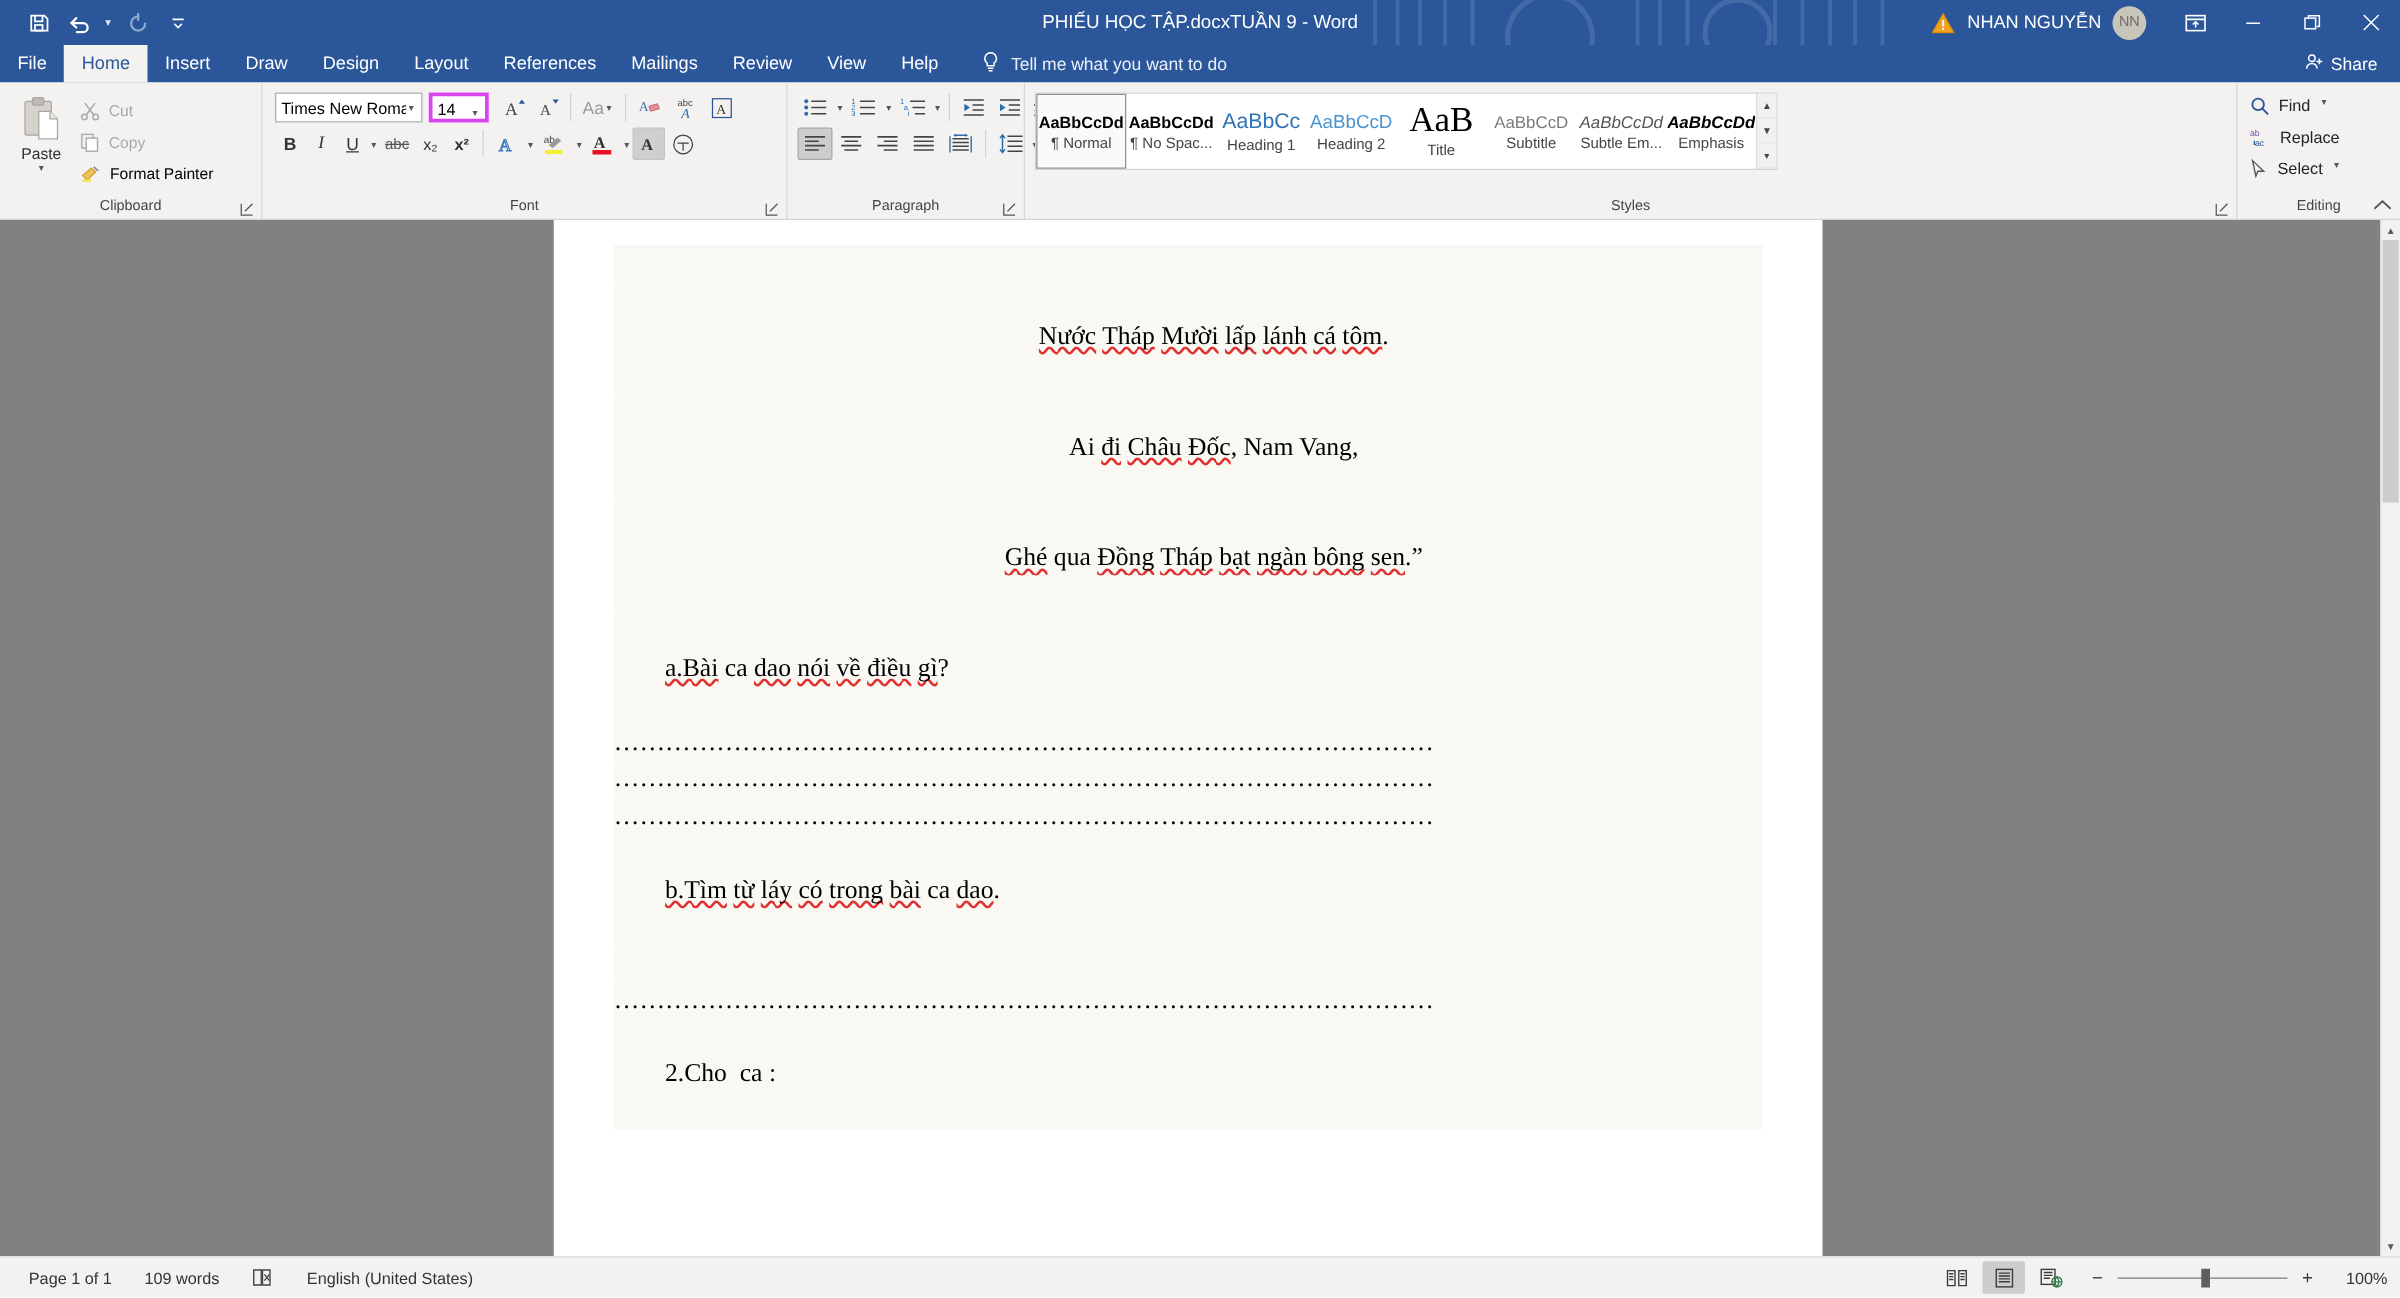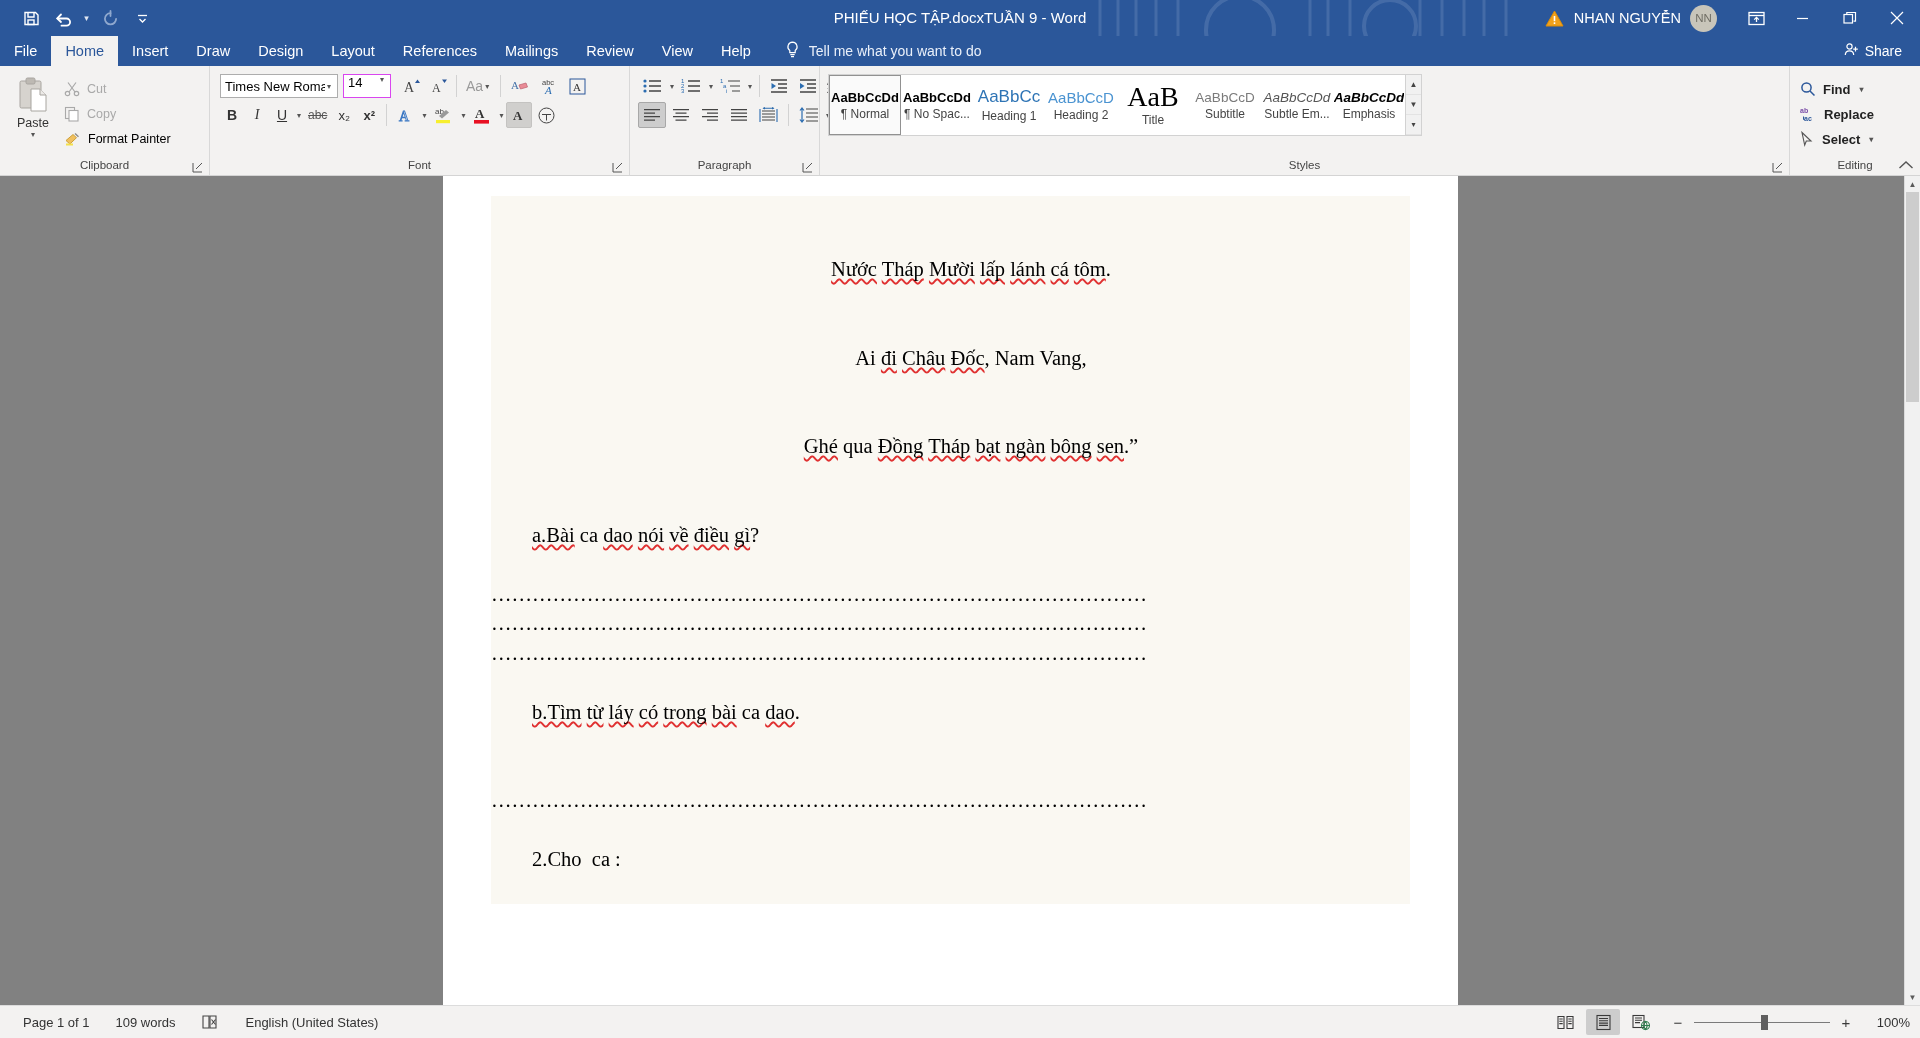--- a/index.html
+++ b/index.html
@@ -161,22 +161,22 @@
   .fontname {
     width: 118px; height: 24px;
     background: #fff; border: 1px solid #adadad;
     display: flex; align-items: center;
     padding: 0 4px;
     font-size: 13px; color: #000;
   }
   .fontname .t { flex: 1; overflow: hidden; white-space: nowrap; }
   .fontsize {
     width: 48px; height: 24px;
-    background: #fff; border: 1px solid #d946ef;
-    display: flex; align-items: flex-start;
+    background: #fff; border: 3px solid #d946ef;
+    display: flex; align-items: flex-end;
     padding: 0 4px;
     font-size: 13px; color: #000;
     margin-left: 4px;
   }
   .fontsize .t { flex: 1; }
   .sep { width: 1px; height: 22px; background: #d2d2d2; margin: 0 4px; }
 
   
   .styles-gal {
     display: flex; align-items: stretch;
@@ -199,21 +199,21 @@
     width: 16px; display: flex; flex-direction: column;
     border-left: 1px solid #d2d2d2;
   }
   .gal-scroll div {
     flex: 1; display: flex; align-items: center; justify-content: center;
     font-size: 8px; color: #444; border-bottom: 1px solid #e3e3e3;
     background: #f1f1f1;
   }
 
   .editing-col { display: flex; flex-direction: column; gap: 1px; padding-top: 4px;}
-  .edit-item { display: flex; align-items: center; gap: 7px; font-size: 13px; color: #222; height: 24px; padding: 0 4px; border-radius: 2px; font-weight: bold;}
+  .edit-item { display: flex; align-items: flex-start; gap: 7px; font-size: 13px; color: #222; height: 24px; padding: 0 4px; border-radius: 2px;}
   .ribbon-collapse { position: absolute; right: 6px; bottom: 2px; font-size: 11px; color: #555; }
 
   
   .docarea {
     position: absolute;
     left: 0; right: 0;
     top: 176px; bottom: 33px;
     background: #818181;
     overflow: hidden;
   }

